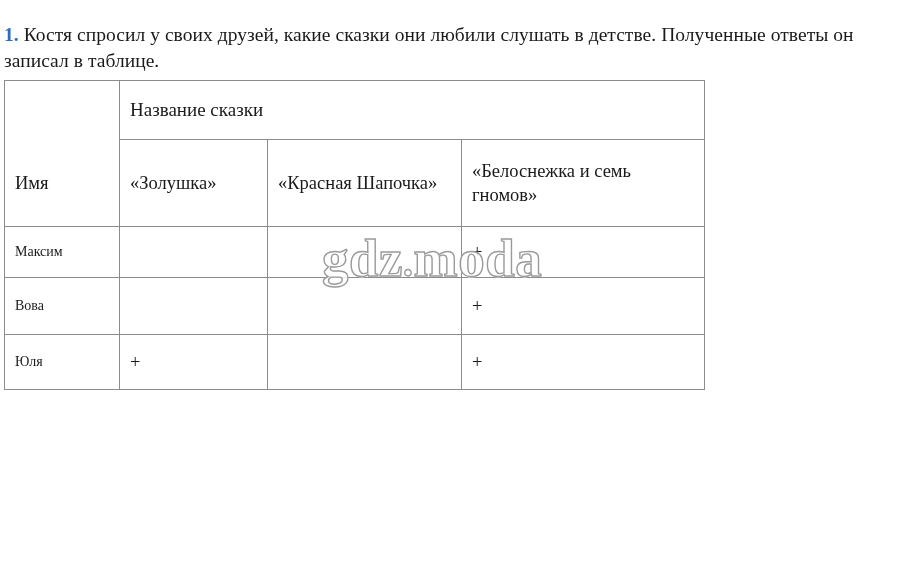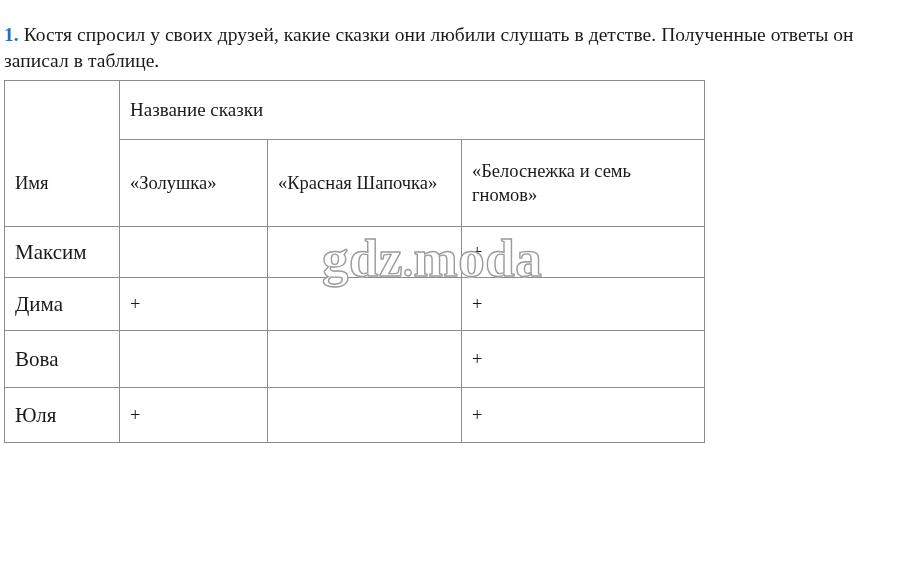--- a/index.html
+++ b/index.html
@@ -77,21 +77,21 @@
   .hdr-tale {
     height: 74px;
     font-size: 18.5px;
     line-height: 1.35;
     padding-left: 12px;
     vertical-align: middle;
   }
 
   td.name-cell {
     font-weight: bold;
-    font-size: 21px;
+    font-size: 14px;
     padding-left: 12px;
     white-space: nowrap;
   }
   td.mark-cell {
     font-size: 18.5px;
     padding-left: 12px;
   }
   tr.row-1 td { height: 38px; }
   tr.row-2 td { height: 40px; }
   tr.row-3 td { height: 40px; }
@@ -149,26 +149,20 @@
           <th class="hdr-tale">«Белоснежка и семь гномов»</th>
         </tr>
       </thead>
       <tbody>
         <tr class="row-1">
           <td class="name-cell">Максим</td>
           <td class="mark-cell"></td>
           <td class="mark-cell"></td>
           <td class="mark-cell">+</td>
         </tr>
-        <tr class="row-2">
-          <td class="name-cell">Дима</td>
-          <td class="mark-cell">+</td>
-          <td class="mark-cell"></td>
-          <td class="mark-cell">+</td>
-        </tr>
         <tr class="row-5">
           <td class="name-cell">Вова</td>
           <td class="mark-cell"></td>
           <td class="mark-cell"></td>
           <td class="mark-cell">+</td>
         </tr>
         <tr class="row-6">
           <td class="name-cell">Юля</td>
           <td class="mark-cell">+</td>
           <td class="mark-cell"></td>

